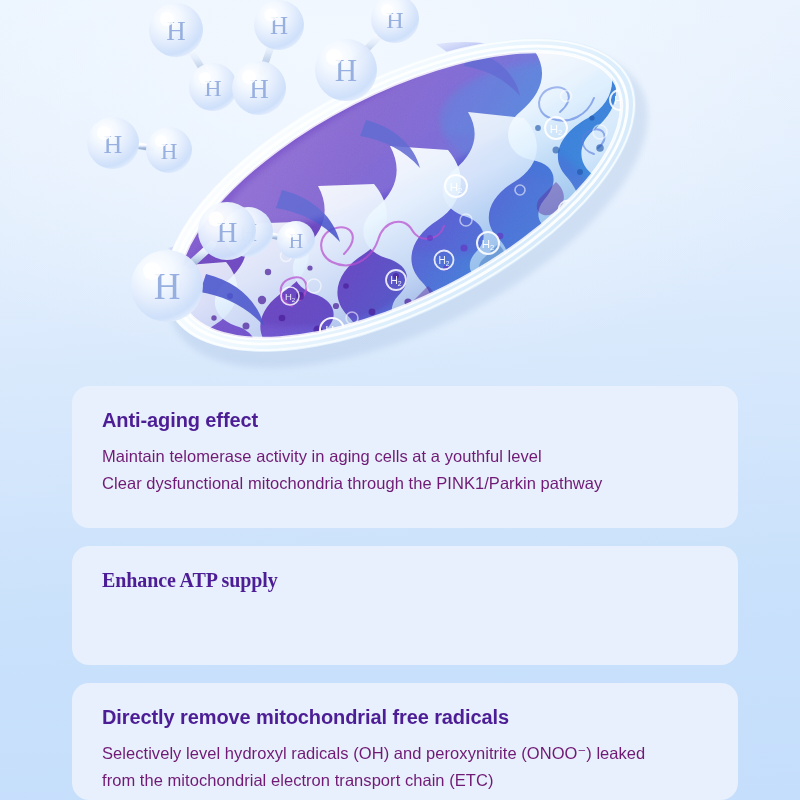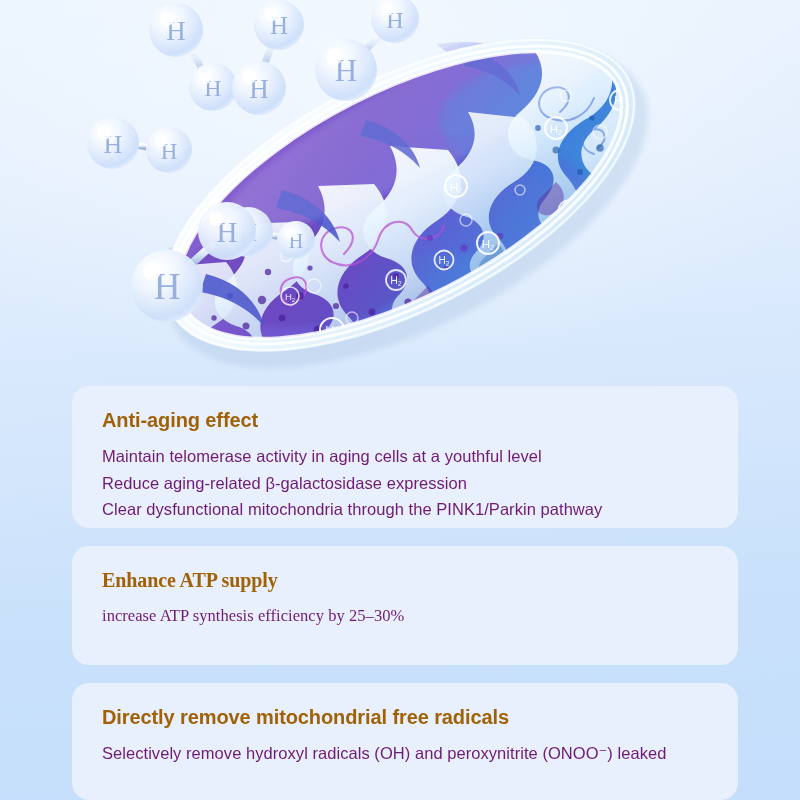--- a/index.html
+++ b/index.html
@@ -24,21 +24,21 @@
 
   
   #cards { position:absolute; left:0; top:386px; width:800px; }
   .card {
     position:absolute; left:72px; width:666px;
     background:#e7f0fc;
     border-radius:17px;
   }
   .card-inner { padding:22px 30px 20px 30px; }
   .card-title {
-    font-size:20px; font-weight:700; color:#a16207;
+    font-size:20px; font-weight:700; color:#4c1d95;
     letter-spacing:-0.1px; line-height:1.25;
     margin-bottom:10px;
   }
   .card-line {
     font-size:16.5px; color:#701a75; font-weight:400;
     line-height:1.62; letter-spacing:0.05px;
     white-space:nowrap;
   }
   #card0 { top:0px;   height:142px; }
   #card1 { top:160px; height:119px;font-family:Liberation Serif, serif; }
@@ -399,33 +399,32 @@
       </g>
     </svg>
   </div>
 
   <div id="cards">
 
     <div class="card" id="card0">
       <div class="card-inner">
         <div class="card-title">Anti-aging effect</div>
         <div class="card-line">Maintain telomerase activity in aging cells at a youthful level</div>
-        <div class="card-line">Reduce aging-related β-galactosidase expression</div>
         <div class="card-line">Clear dysfunctional mitochondria through the PINK1/Parkin pathway</div>
       </div>
     </div>
 
     <div class="card" id="card1">
       <div class="card-inner">
         <div class="card-title">Enhance ATP supply</div>
-        <div class="card-line">increase ATP synthesis efficiency by 25–30%</div>
       </div>
     </div>
 
     <div class="card" id="card2">
       <div class="card-inner">
         <div class="card-title">Directly remove mitochondrial free radicals</div>
-        <div class="card-line">Selectively remove hydroxyl radicals (OH) and peroxynitrite (ONOO⁻) leaked</div>
+        <div class="card-line">Selectively level hydroxyl radicals (OH) and peroxynitrite (ONOO⁻) leaked</div>
+        <div class="card-line">from the mitochondrial electron transport chain (ETC)</div>
       </div>
     </div>
 
   </div>
 </div>
 
 </body></html>

